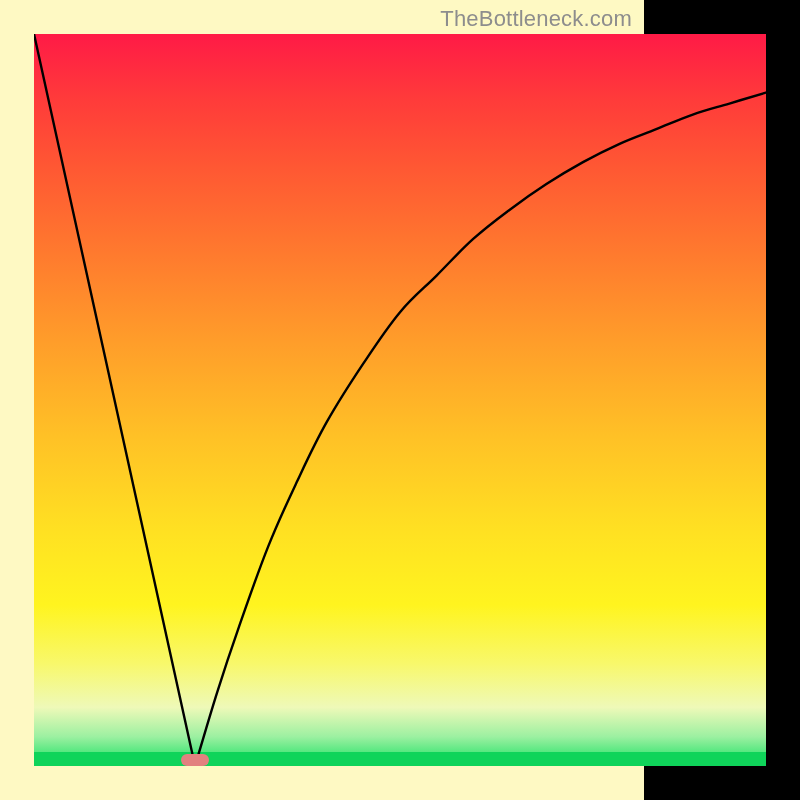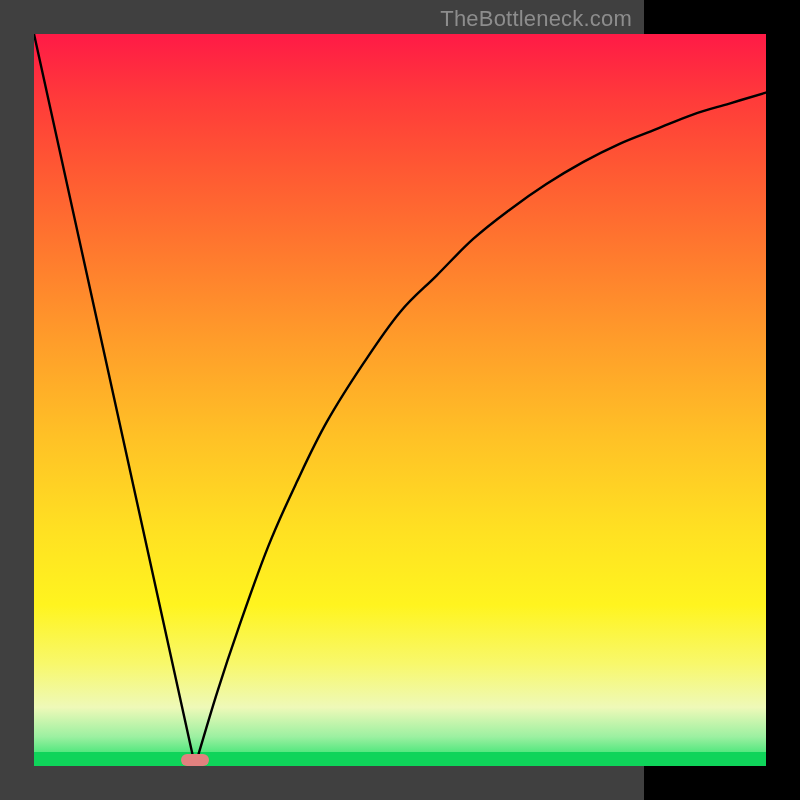--- a/index.html
+++ b/index.html
@@ -8,21 +8,21 @@
     width: 800px;
     height: 800px;
     overflow: hidden;
     background: #000;
     font-family: Arial, Helvetica, sans-serif;
   }
   .frame {
     position: relative;
     width: 644px;
     height: 800px;
-    background: #404040;
+    background: #fef9c3;
   }
   .plot-area {
     position: absolute;
     left: 34px;
     top: 34px;
     width: 732px;
     height: 732px;
     background: linear-gradient(to bottom,
       #ff1a46 0%,
       #ff3b3a 9%,

